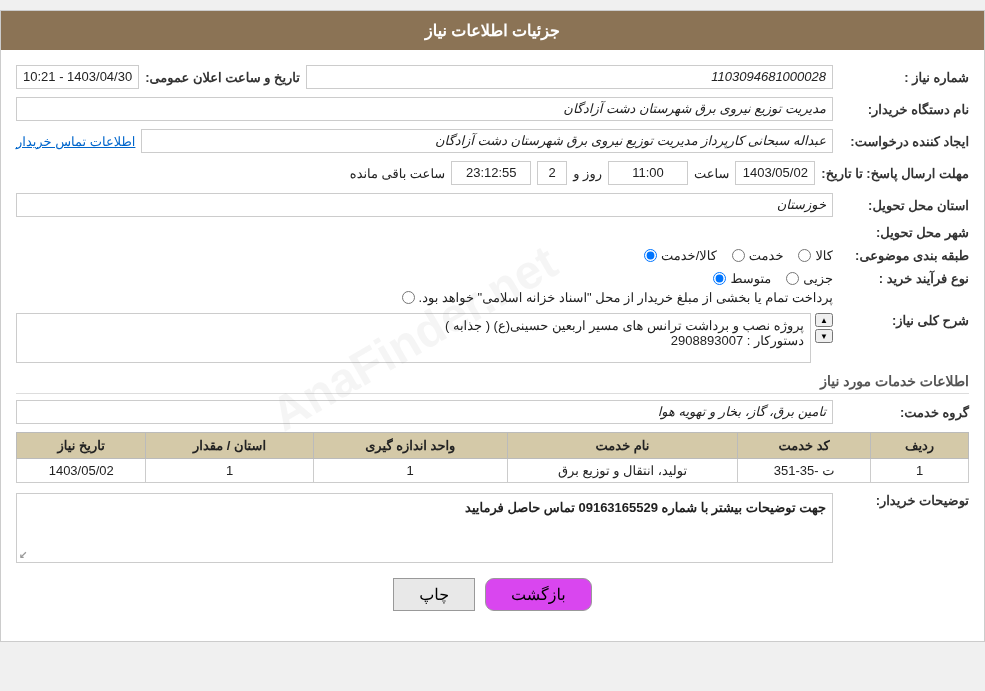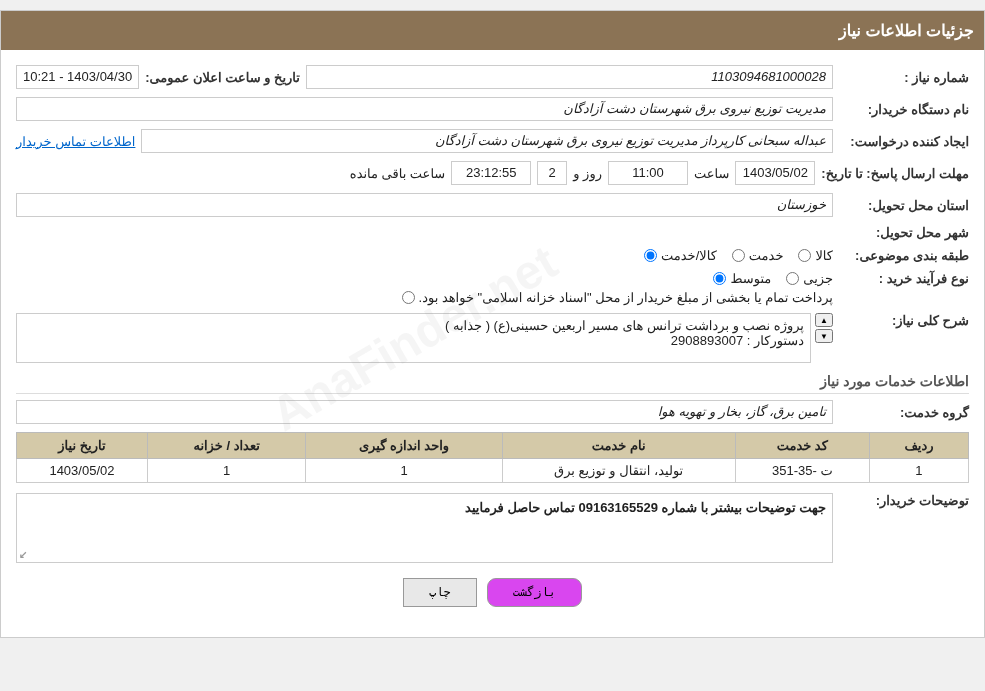--- a/index.html
+++ b/index.html
@@ -12,21 +12,21 @@
     }
     .page-wrapper {
       max-width: 985px;
       margin: 10px auto;
       background: #fff;
       border: 1px solid #ccc;
     }
     .page-header {
       background: #8B7355;
       color: #fff;
-      text-align: right;
+      text-align: center;
       padding: 10px;
       font-size: 16px;
       font-weight: bold;
     }
     .content {
       padding: 15px;
     }
     .form-row {
       display: flex;
       align-items: center;
@@ -152,22 +152,22 @@
       display: flex;
       justify-content: center;
       gap: 10px;
       margin-top: 15px;
       padding-bottom: 15px;
     }
     .btn {
       padding: 6px 25px;
       border: 1px solid #999;
       cursor: pointer;
-      font-size: 12px;
-      font-family: Liberation Mono, monospace;
+      font-size: 16px;
+      font-family: Liberation Sans, sans-serif;
     }
     .btn-print {
       background: #e8e8e8;
     }
     .btn-back {
       background: #d946ef;
       border-radius: 9px;
     }
     .watermark {
       position: absolute;
@@ -291,21 +291,21 @@
       <div class="field-value">تامین برق، گاز، بخار و تهویه هوا</div>
     </div>
 
     <table class="data-table">
       <thead>
         <tr>
           <th>ردیف</th>
           <th>کد خدمت</th>
           <th>نام خدمت</th>
           <th>واحد اندازه گیری</th>
-          <th>تعداد / خزانه</th>
+          <th>استان / مقدار</th>
           <th>تاریخ نیاز</th>
         </tr>
       </thead>
       <tbody id="khedamat-tbody">
       <tr>
             <td>1</td>
             <td>ت -35-351</td>
             <td>تولید، انتقال و توزیع برق</td>
             <td>1</td>
             <td>1</td>

